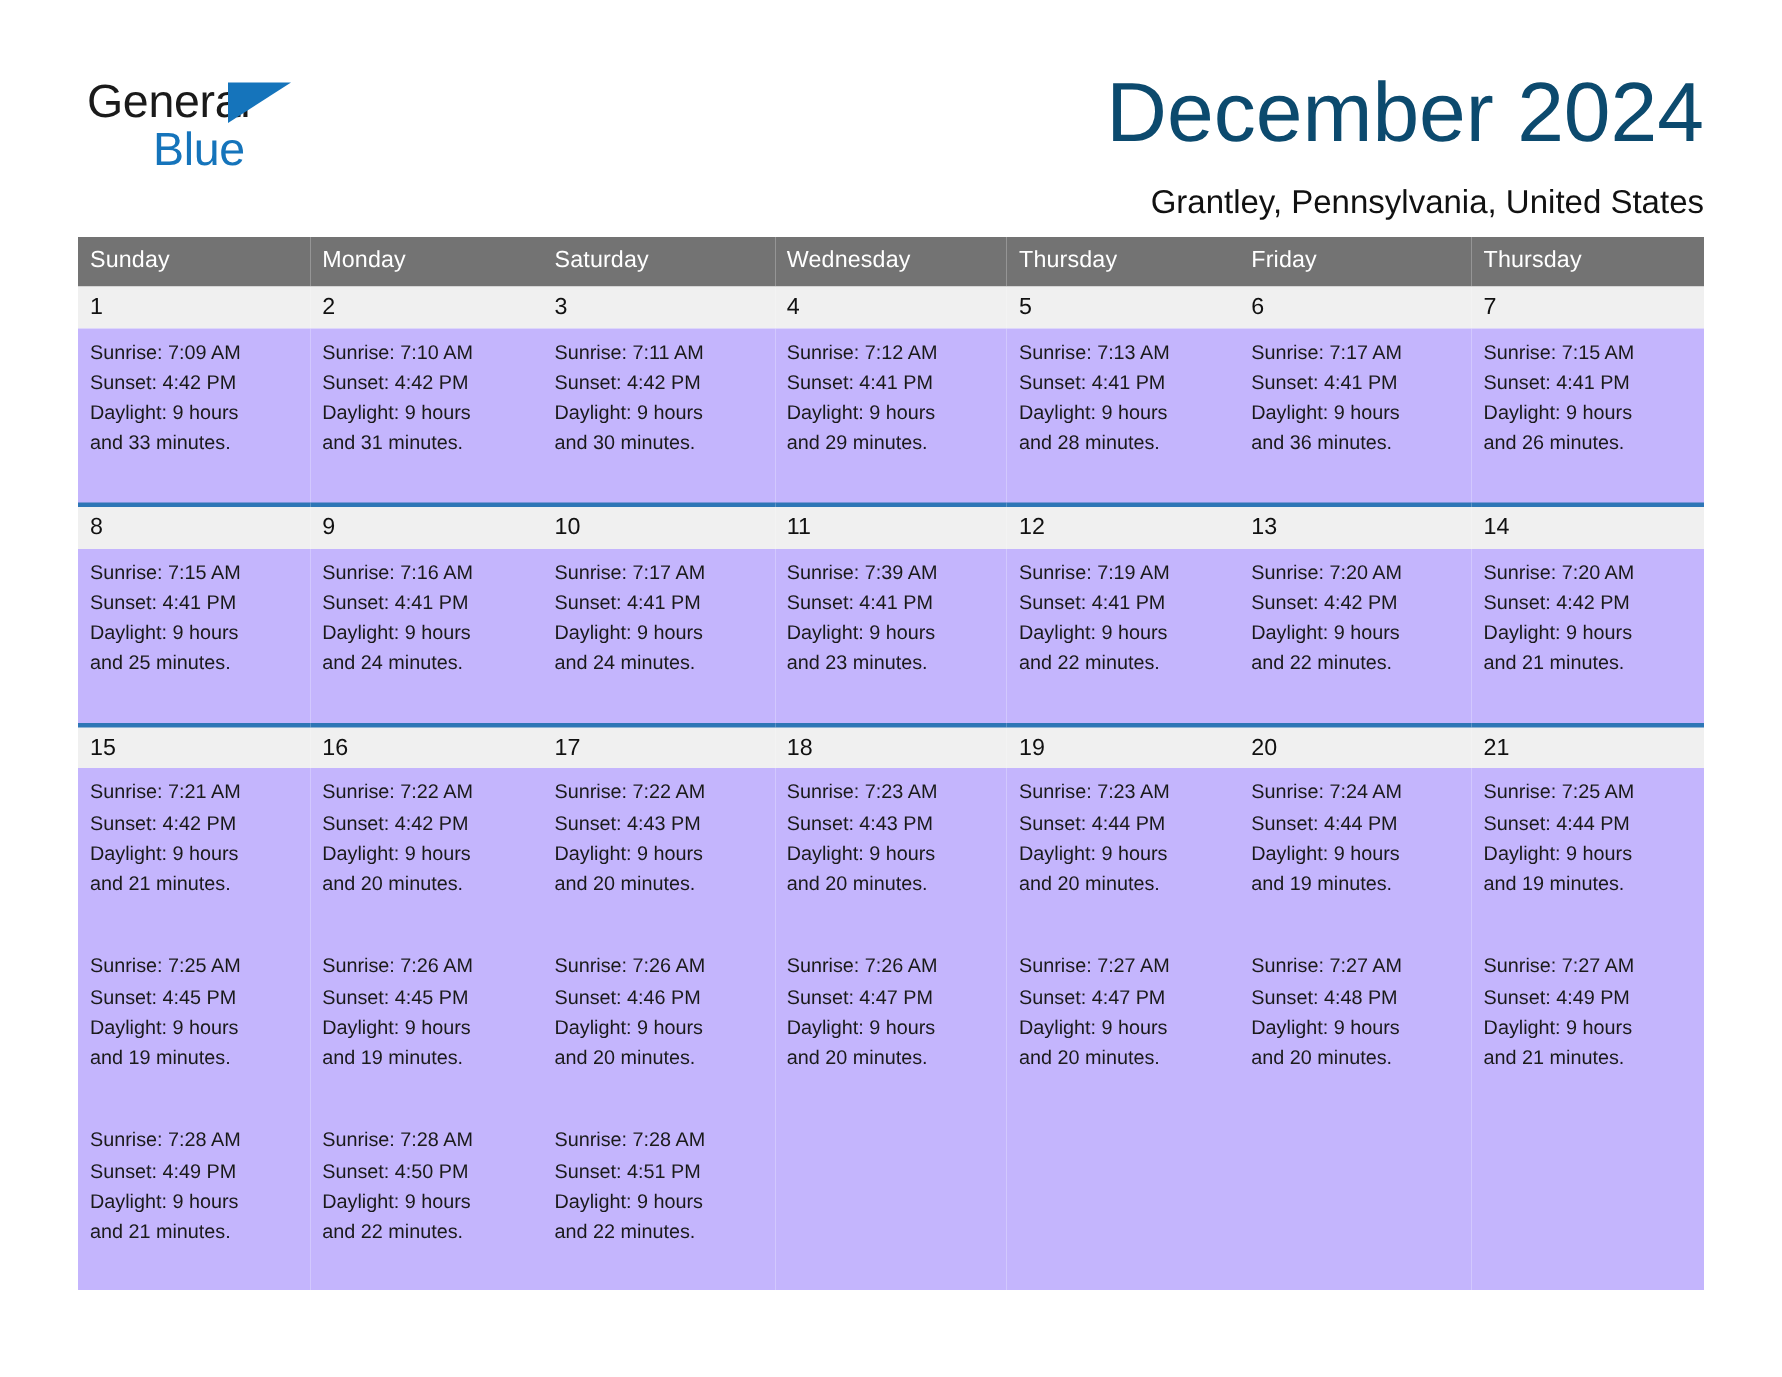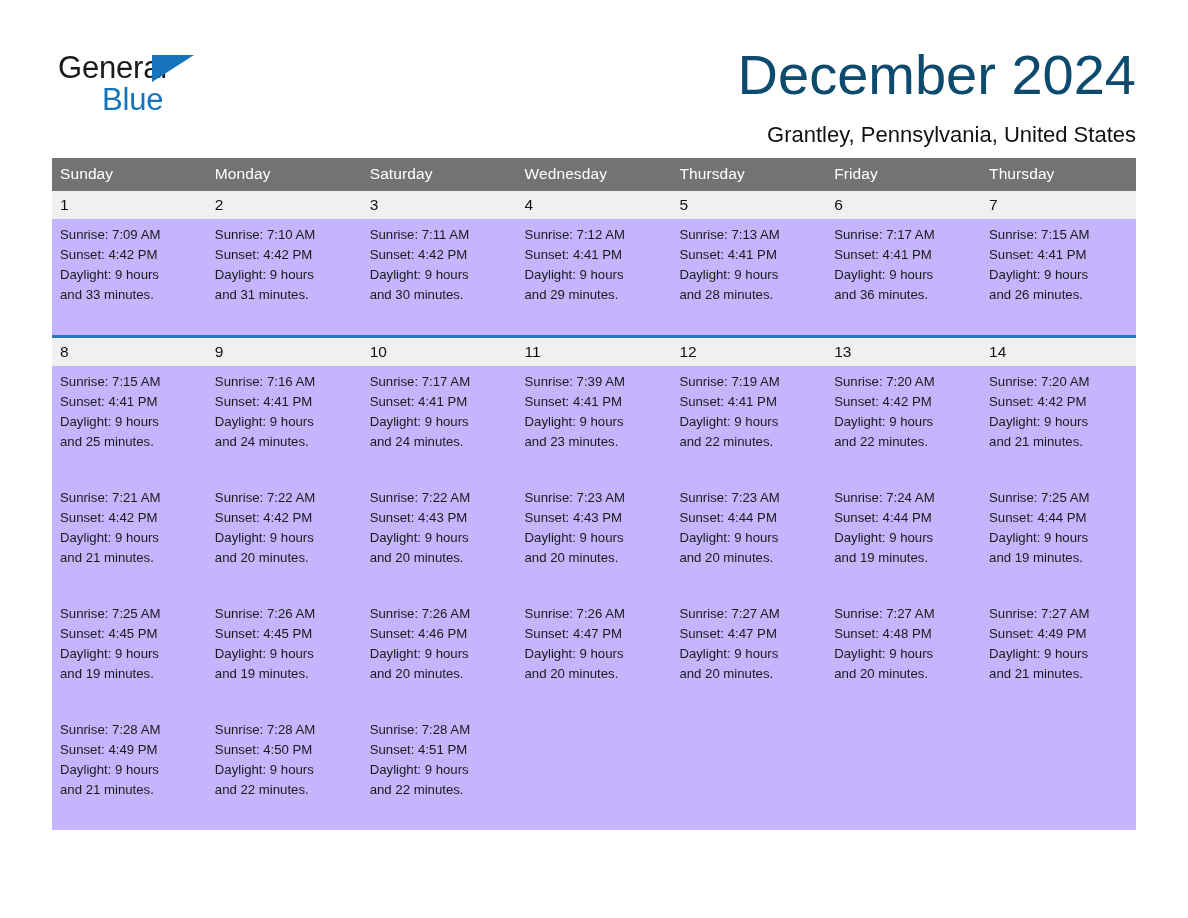--- a/index.html
+++ b/index.html
@@ -280,20 +280,29 @@
           <span class="line">and 22 minutes.</span>
         </td>
         <td>
           <span class="line">Sunrise: 7:20 AM</span>
           <span class="line">Sunset: 4:42 PM</span>
           <span class="line">Daylight: 9 hours</span>
           <span class="line">and 21 minutes.</span>
         </td>
       </tr>
 
+      <tr class="daynum-row">
+        <td>15</td>
+        <td>16</td>
+        <td>17</td>
+        <td>18</td>
+        <td>19</td>
+        <td>20</td>
+        <td>21</td>
+      </tr>
       <tr class="info-row">
         <td>
           <span class="line">Sunrise: 7:21 AM</span>
           <span class="line">Sunset: 4:42 PM</span>
           <span class="line">Daylight: 9 hours</span>
           <span class="line">and 21 minutes.</span>
         </td>
         <td>
           <span class="line">Sunrise: 7:22 AM</span>
           <span class="line">Sunset: 4:42 PM</span>

